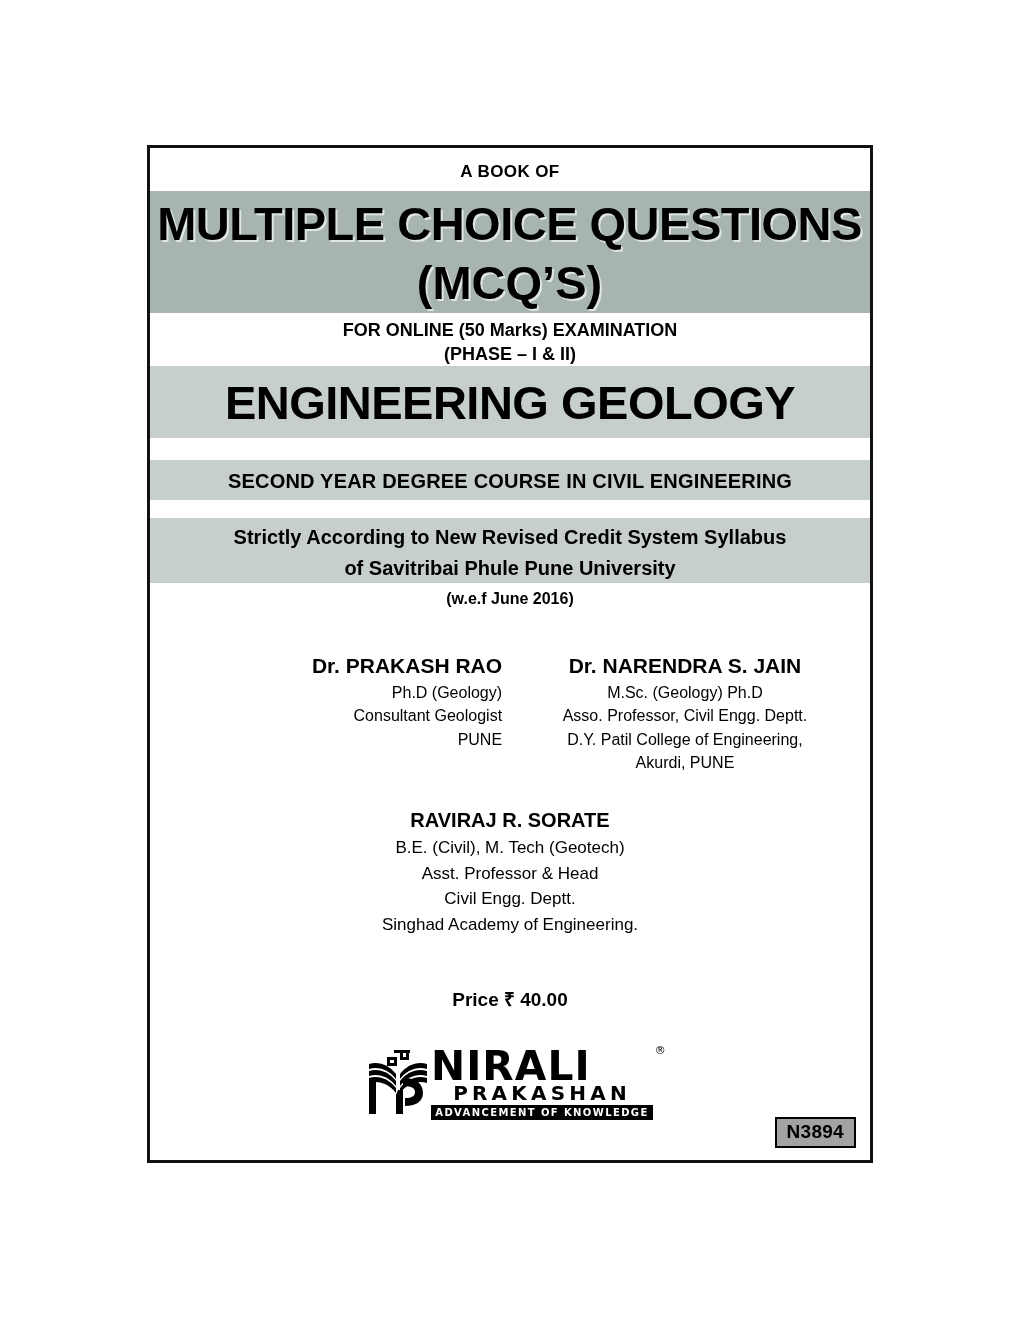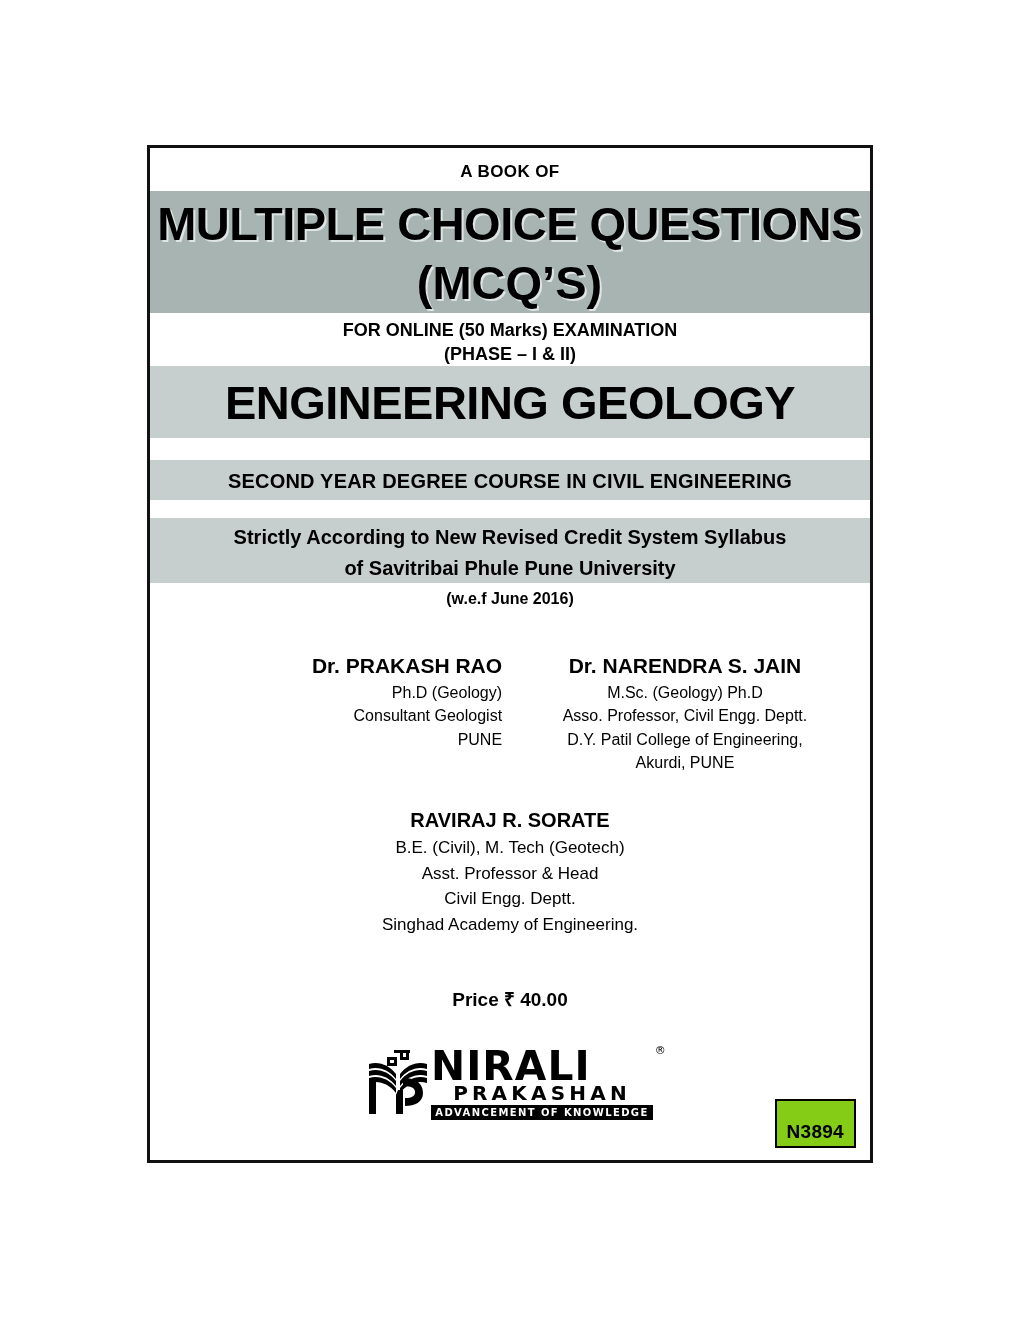--- a/index.html
+++ b/index.html
@@ -241,25 +241,25 @@
     font-size: 11px;
     font-family: "DejaVu Sans", sans-serif;
   }
 
   
   #code-box {
     position: absolute;
     right: 14px;
     bottom: 12px;
     border: 2px solid #000000;
-    padding: 20px 10px 3px 10px;
+    padding: 2px 10px 3px 10px;
     font-size: 19px;
     font-weight: bold;
     letter-spacing: 0.3px;
-    background: #84cc16;
+    background: #a3a3a3;
   }
 </style>
 </head>
 <body>
 
 <div id="cover-frame">
 
   <div id="book-of-line">A BOOK OF</div>
 
   <div class="band band-dark" id="mcq-band"></div>

